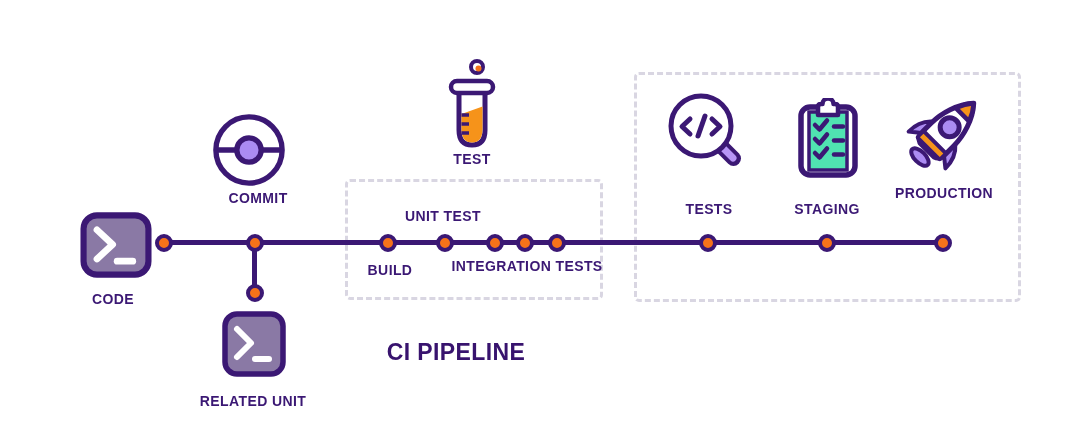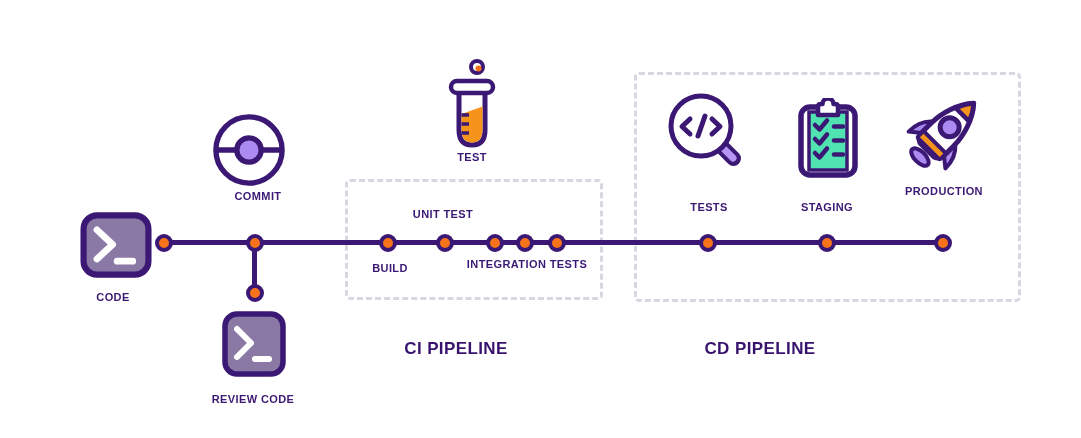--- a/index.html
+++ b/index.html
@@ -2,26 +2,26 @@
 <html><head>
 <meta charset="utf-8">
 <style>
   html,body { margin:0; padding:0; background:#ffffff; }
   .canvas {
     position:relative; width:1081px; height:438px; background:#ffffff;
     font-family:"Liberation Sans", sans-serif; overflow:hidden;
   }
   .lbl {
     position:absolute; transform:translateX(-50%);
-    font-weight:bold; font-size:11px; letter-spacing:.4px;
+    font-weight:bold; font-size:14px; letter-spacing:.4px;
     color:#3B1874; white-space:nowrap;
   }
   .title {
     position:absolute; transform:translateX(-50%);
-    font-weight:bold; font-size:17px; letter-spacing:.4px;
+    font-weight:bold; font-size:23px; letter-spacing:.4px;
     color:#38136E; white-space:nowrap;
   }
   .dashed-box { position:absolute; border:3px dashed #D9D6E2; border-radius:5px; }
   .box-ci { left:345px; top:179px; width:252px; height:115px; }
   .box-cd { left:634px; top:72px;  width:381px; height:224px; }
   .main-line { position:absolute; left:164px; top:240px; width:779px; height:5px;
     background:#3B1874; border-radius:3px; }
   .branch-line { position:absolute; left:252px; top:243px; width:5px; height:50px;
     background:#3B1874; }
   .dot { position:absolute; width:10px; height:10px; border-radius:50%;
@@ -63,21 +63,21 @@
     <line x1="7" y1="39" x2="71" y2="39" stroke="#3B1874" stroke-width="5.5"></line>
     <circle cx="39" cy="39" r="12.5" fill="#AB8BF2" stroke="#3B1874" stroke-width="5.5"></circle>
   </svg>
   <div class="lbl" style="left:258px;top:190px">COMMIT</div>
 
   <svg class="icon" style="left:222px;top:311px" width="64" height="66" viewBox="0 0 64 66">
     <rect x="3" y="3" width="58" height="60" rx="12" fill="#8A79A5" stroke="#3B1874" stroke-width="5.5"></rect>
     <path d="M15 18 L29 32 L15 46" fill="none" stroke="#ffffff" stroke-width="6" stroke-linecap="round" stroke-linejoin="round"></path>
     <line x1="33" y1="48" x2="47" y2="48" stroke="#ffffff" stroke-width="6" stroke-linecap="round"></line>
   </svg>
-  <div class="lbl" style="left:253px;top:393px">REVIEW CODE</div>
+  <div class="lbl" style="left:253px;top:393px">RELATED UNIT</div>
 
   <svg class="icon" style="left:447px;top:58px" width="50" height="92" viewBox="0 0 50 92">
     <circle cx="30" cy="9" r="6" fill="#ffffff" stroke="#3B1874" stroke-width="4"></circle>
     <circle cx="31.5" cy="10.5" r="3" fill="#F6731A"></circle>
     <path d="M12 34 V72 Q12 87 25 87 Q38 87 38 72 V34" fill="#ffffff" stroke="#3B1874" stroke-width="5"></path>
     <path d="M14.5 56 L35.5 48.5 V71 Q35.5 84.5 25 84.5 Q14.5 84.5 14.5 71 Z" fill="#F6931A"></path>
     <line x1="14.5" y1="57" x2="22" y2="57" stroke="#3B1874" stroke-width="3.5"></line>
     <line x1="14.5" y1="66" x2="22" y2="66" stroke="#3B1874" stroke-width="3.5"></line>
     <line x1="14.5" y1="75" x2="22" y2="75" stroke="#3B1874" stroke-width="3.5"></line>
     <rect x="4" y="23" width="42" height="12" rx="6" fill="#ffffff" stroke="#3B1874" stroke-width="4.5"></rect>
@@ -118,15 +118,14 @@
       <path d="M16 0 C23 6 26 14 26 24 L16 16 Z" fill="#AB8BF2" stroke="#3B1874" stroke-width="4" stroke-linejoin="round"></path>
       <path d="M0 -42 C-11 -30 -16 -12 -16 2 L-16 14 Q-16 22 -10 24 L10 24 Q16 22 16 14 L16 2 C16 -12 11 -30 0 -42 Z" fill="#ffffff" stroke="#3B1874" stroke-width="5" stroke-linejoin="round"></path>
       <path d="M0 -42 C-3.5 -38 -7 -32.5 -9.5 -26 L9.5 -26 C7 -32.5 3.5 -38 0 -42 Z" fill="#F6931A" stroke="#3B1874" stroke-width="4.5" stroke-linejoin="round"></path>
       <rect x="-16" y="13" width="32" height="9" rx="2" fill="#F6931A" stroke="#3B1874" stroke-width="4"></rect>
       <circle cx="0" cy="-8" r="9.5" fill="#AB8BF2" stroke="#3B1874" stroke-width="5"></circle>
     </g>
   </svg>
   <div class="lbl" style="left:944px;top:185px">PRODUCTION</div>
 
   <div class="title" style="left:456px;top:339px">CI PIPELINE</div>
-  <div class="title" style="left:760px;top:339px">CD PIPELINE</div>
 
 </div>
 
 </body></html>

